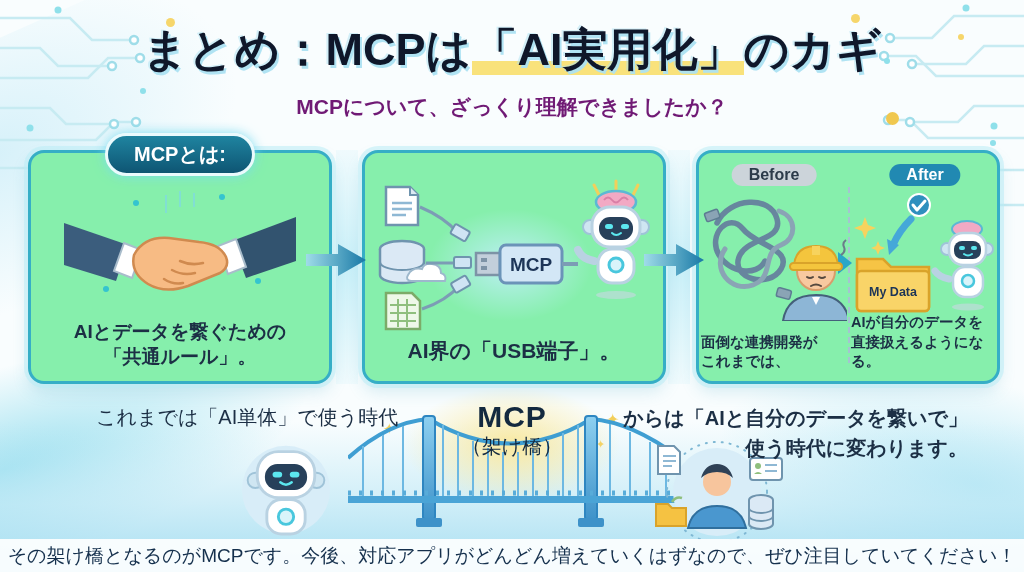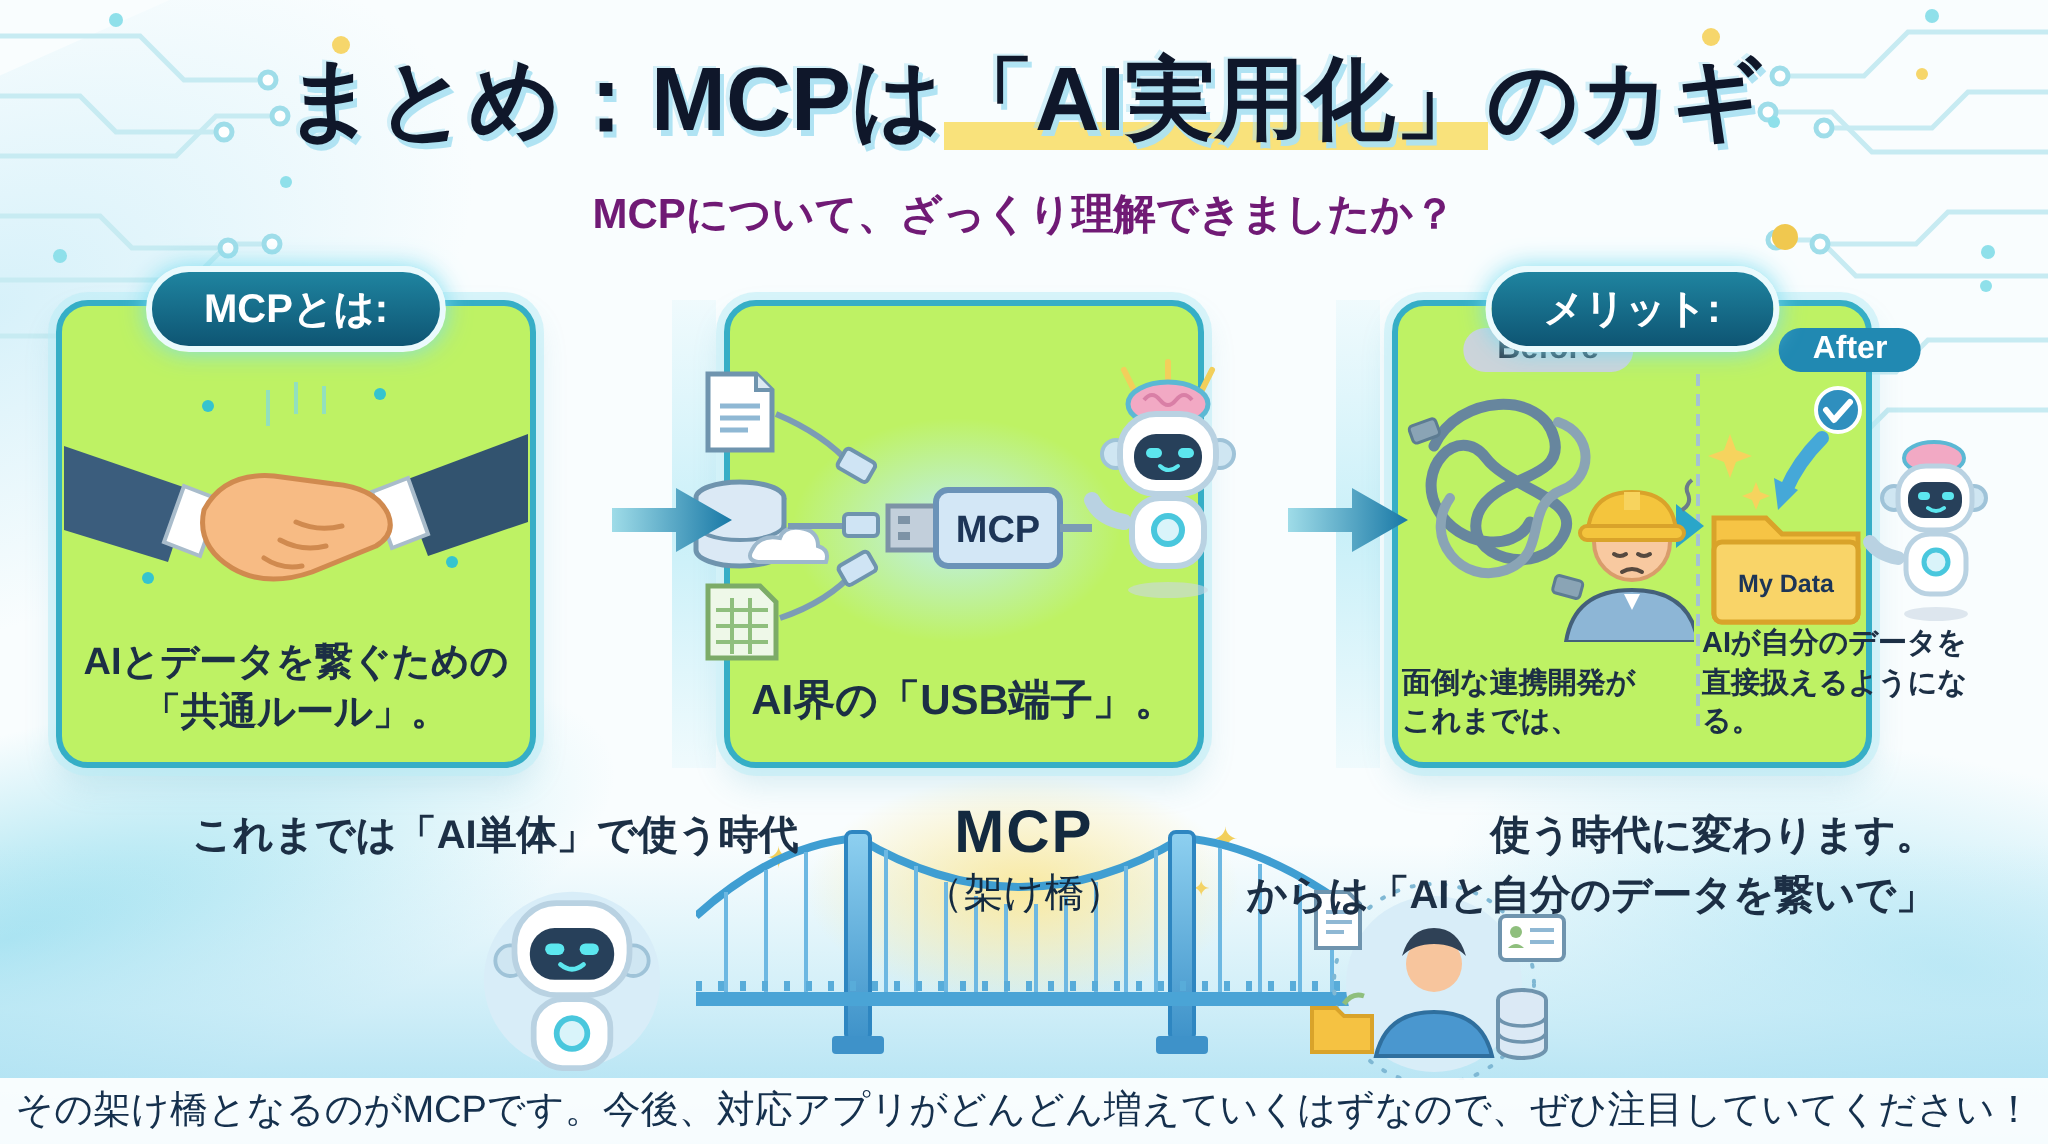--- a/index.html
+++ b/index.html
@@ -25,21 +25,21 @@
   .sparkle{position:absolute;color:#f2cf5b;font-weight:700}
 
   
   .title{position:absolute;top:20px;left:0;width:100%;text-align:center;font-size:45px;font-weight:800;
     color:#0f172a;text-shadow:2px 3px 0 rgba(172,226,242,.95),-2px -1px 0 rgba(172,226,242,.5);z-index:5}
   .title .hl{box-shadow:inset 0 -14px 0 #f9e27b;padding:0 1px}
   .subtitle{position:absolute;top:93px;left:0;width:100%;text-align:center;font-size:21px;font-weight:700;
     color:#701a75;z-index:5}
 
   
-  .panel{position:absolute;top:150px;width:240px;height:234px;background:#bef264;
+  .panel{position:absolute;top:150px;width:304px;height:234px;background:#86efac;
     border:3px solid #36aec6;border-radius:16px;z-index:4;
     box-shadow:0 0 0 4px rgba(188,236,246,.55),0 8px 16px rgba(60,160,190,.18)}
   .panel-pill{position:absolute;top:-20px;left:50%;transform:translateX(-50%);
     background:linear-gradient(180deg,#1f84a0,#0e5573);color:#fff;font-weight:700;font-size:20px;
     padding:5px 26px;border-radius:999px;border:3px solid #eafafd;white-space:nowrap;
     box-shadow:0 0 12px rgba(120,220,240,.95);z-index:6}
   .panel-caption{position:absolute;left:0;right:0;bottom:12px;text-align:center;font-weight:700;
     color:#1c2f45;font-size:19px;line-height:1.32}
   .panel-caption.big{font-size:21px;bottom:16px}
   .p-art{position:absolute;left:50%;transform:translateX(-50%)}
@@ -55,21 +55,21 @@
     padding:2px 17px;border-radius:999px;white-space:nowrap}
   .badge-before{background:#ccd4da;color:#2c3b4a}
   .badge-after{background:#2189b2;color:#fff}
   .half-art{position:absolute;top:40px;left:0;right:0;height:128px}
   .half-caption{position:absolute;left:0;right:0;bottom:9px;text-align:left;font-weight:700;
     font-size:14.5px;line-height:1.35;color:#1c2f45}
   .mini-arrow{position:absolute;left:139px;top:99px;width:0;height:0;
     border-top:11px solid transparent;border-bottom:11px solid transparent;border-left:14px solid #2aa6c9}
 
   
-  .bl-text{position:absolute;left:96px;top:404px;font-size:20px;font-weight:700;color:#1c2f45;z-index:4}
+  .bl-text{position:absolute;left:96px;top:404px;font-size:20px;font-weight:400;color:#1c2f45;z-index:4}
   .br-text{position:absolute;right:56px;top:403px;font-size:20px;font-weight:700;color:#1c2f45;
     text-align:right;line-height:1.5;z-index:4}
   .mcp-label{position:absolute;left:424px;top:401px;width:176px;text-align:center;z-index:4}
   .mcp-label .big{font-size:30px;font-weight:800;color:#13293f;letter-spacing:1px;line-height:1.05}
   .mcp-label .sub{font-size:20px;font-weight:400;color:#13293f}
   .robot-avatar{position:absolute;left:240px;top:438px;width:92px;height:100px;z-index:3}
   .person-avatar{position:absolute;left:648px;top:438px;width:138px;height:102px;z-index:3}
   .bridge{position:absolute;left:348px;top:408px;width:332px;height:130px;z-index:2}
 
   
@@ -249,21 +249,20 @@
   <defs>
       <linearGradient id="ag2" x1="0" y1="0" x2="1" y2="0">
         <stop offset="0" stop-color="#9fdce8"></stop>
         <stop offset="1" stop-color="#1878a6"></stop>
       </linearGradient>
     </defs>
   <polygon points="0,12 32,12 32,2 60,18 32,34 32,24 0,24" fill="url(#ag2)"></polygon>
 </svg>
 
 <div class="panel" style="left:696px">
-  <div class="panel-pill">メリット:</div>
   <div class="divider"></div>
   <div class="mini-arrow"></div>
 
   <div class="half before">
     <div class="badge badge-before">Before</div>
     <svg class="half-art" viewBox="0 0 146 128">
       <g fill="none" stroke-linecap="round">
         <path d="M16 30 C28 4 70 2 76 26 C82 48 46 44 38 64 C30 86 68 96 80 76 C92 56 54 52 42 36 C28 18 6 42 18 62 C28 80 56 84 64 68" stroke="#67869e" stroke-width="5.5"></path>
         <path d="M24 56 C10 76 30 100 52 92 C74 84 60 60 80 52 C96 46 96 24 78 18" stroke="#8aa4b5" stroke-width="5"></path>
         <rect x="4" y="18" width="14" height="9" rx="2" fill="#8aa4b5" stroke="#5d7c92" stroke-width="1.5" transform="rotate(-20 11 22)"></rect>
@@ -368,22 +367,22 @@
   <path d="M0 85 H332" stroke="#58acd9" stroke-width="5" stroke-dasharray="3 8"></path>
   <rect x="0" y="88" width="332" height="7" fill="#4aa4d6"></rect>
 </svg>
 
 <div class="mcp-label">
   <div class="big">MCP</div>
   <div class="sub">（架け橋）</div>
 </div>
 
 <div class="br-text">
+  <div>からは「AIと自分のデータを繋いで」</div>
   <div>使う時代に変わります。</div>
-  <div>からは「AIと自分のデータを繋いで」</div>
 </div>
 
 <svg class="person-avatar" viewBox="0 0 138 102">
   <circle cx="69" cy="54" r="44" fill="#d8edf8"></circle>
   <circle cx="69" cy="54" r="50" fill="none" stroke="#7fb8d4" stroke-width="2" stroke-dasharray="1 7" stroke-linecap="round"></circle>
   <g>
     <circle cx="69" cy="44" r="14" fill="#f7c59d"></circle>
     <path d="M53 40 q4-14 16-14 q12 0 16 14 q-6-6-16-6 q-10 0-16 6z" fill="#2f4156"></path>
     <path d="M40 90 q5-22 29-22 q24 0 29 22z" fill="#4a97cf" stroke="#2f6f9e" stroke-width="2"></path>
   </g>

